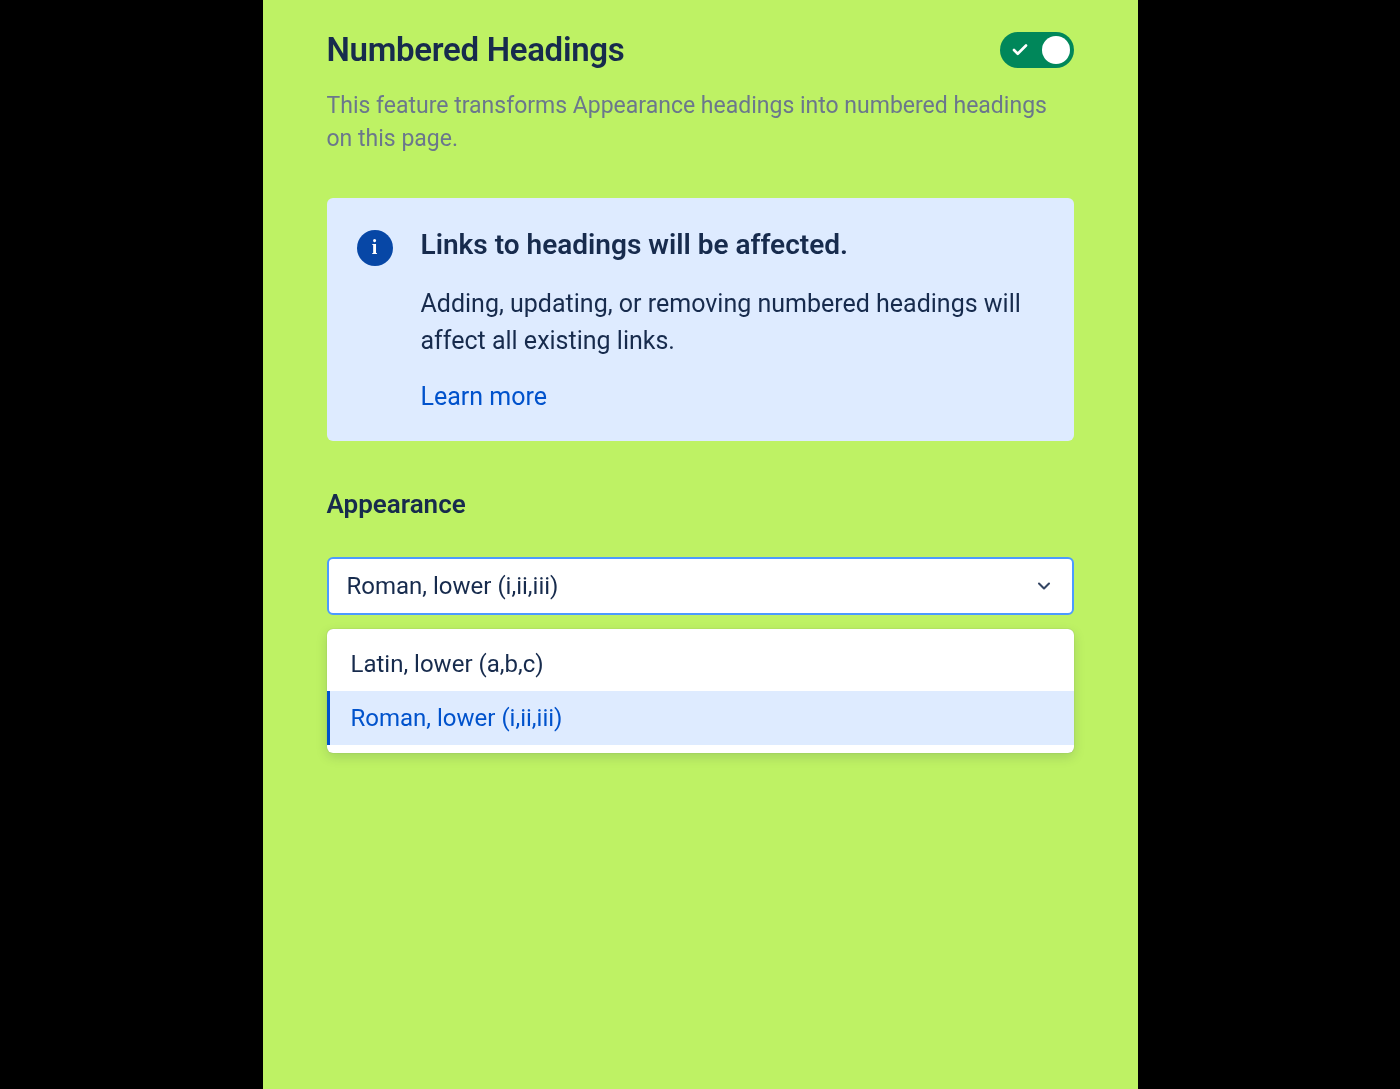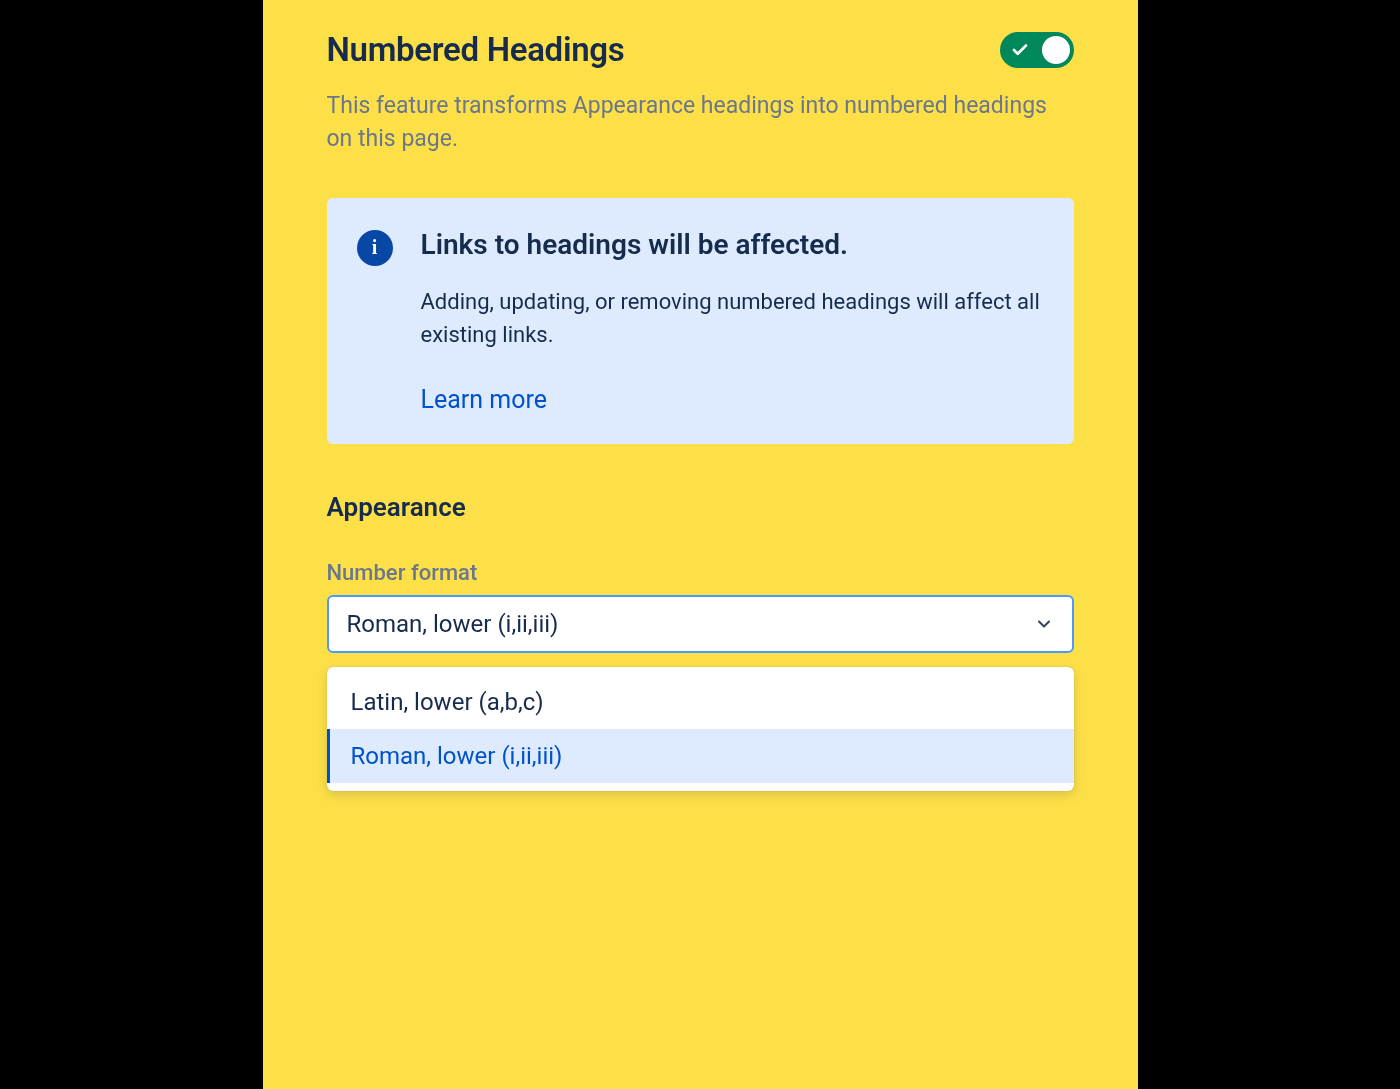--- a/index.html
+++ b/index.html
@@ -9,21 +9,21 @@
     }
     body {
       font-family: -apple-system, BlinkMacSystemFont, "Segoe UI", Roboto, Helvetica, Arial, sans-serif;
       background: #000;
       width: 1400px;
       height: 1089px;
       display: flex;
       justify-content: center;
     }
     .panel {
-      background: #fde047;
+      background: #bef264;
       width: 875px;
       padding: 30px 64px 200px 64px;
       position: relative;
     }
     .header-row {
       display: flex;
       justify-content: space-between;
       align-items: center;
       margin-bottom: 20px;
     }
@@ -94,24 +94,24 @@
     .info-content {
       flex: 1;
     }
     .info-title {
       font-size: 28px;
       font-weight: 600;
       color: #172B4D;
       margin-bottom: 24px;
     }
     .info-desc {
-      font-size: 22px;
+      font-size: 25px;
       color: #172B4D;
       line-height: 1.5;
-      margin-bottom: 34px;
+      margin-bottom: 22px;
     }
     .info-link {
       font-size: 25px;
       color: #0052CC;
       text-decoration: none;
       cursor: pointer;
     }
     .section-title {
       font-size: 26px;
       font-weight: 600;
@@ -191,21 +191,20 @@
     <div class="info-icon">i</div>
     <div class="info-content">
       <div class="info-title">Links to headings will be affected.</div>
       <div class="info-desc">Adding, updating, or removing numbered headings will affect all existing links.</div>
       <a class="info-link">Learn more</a>
     </div>
   </div>
 
   <h2 class="section-title">Appearance</h2>
 
-  <div class="field-label">Number format</div>
 
   <div class="select-box">
     <span>Roman, lower (i,ii,iii)</span>
     <span class="chevron">
       <svg viewBox="0 0 24 24" width="20" height="20" fill="none" stroke="currentColor" stroke-width="2.5" stroke-linecap="round" stroke-linejoin="round">
           <polyline points="6 9 12 15 18 9"></polyline>
         </svg>
     </span>
   </div>
 

